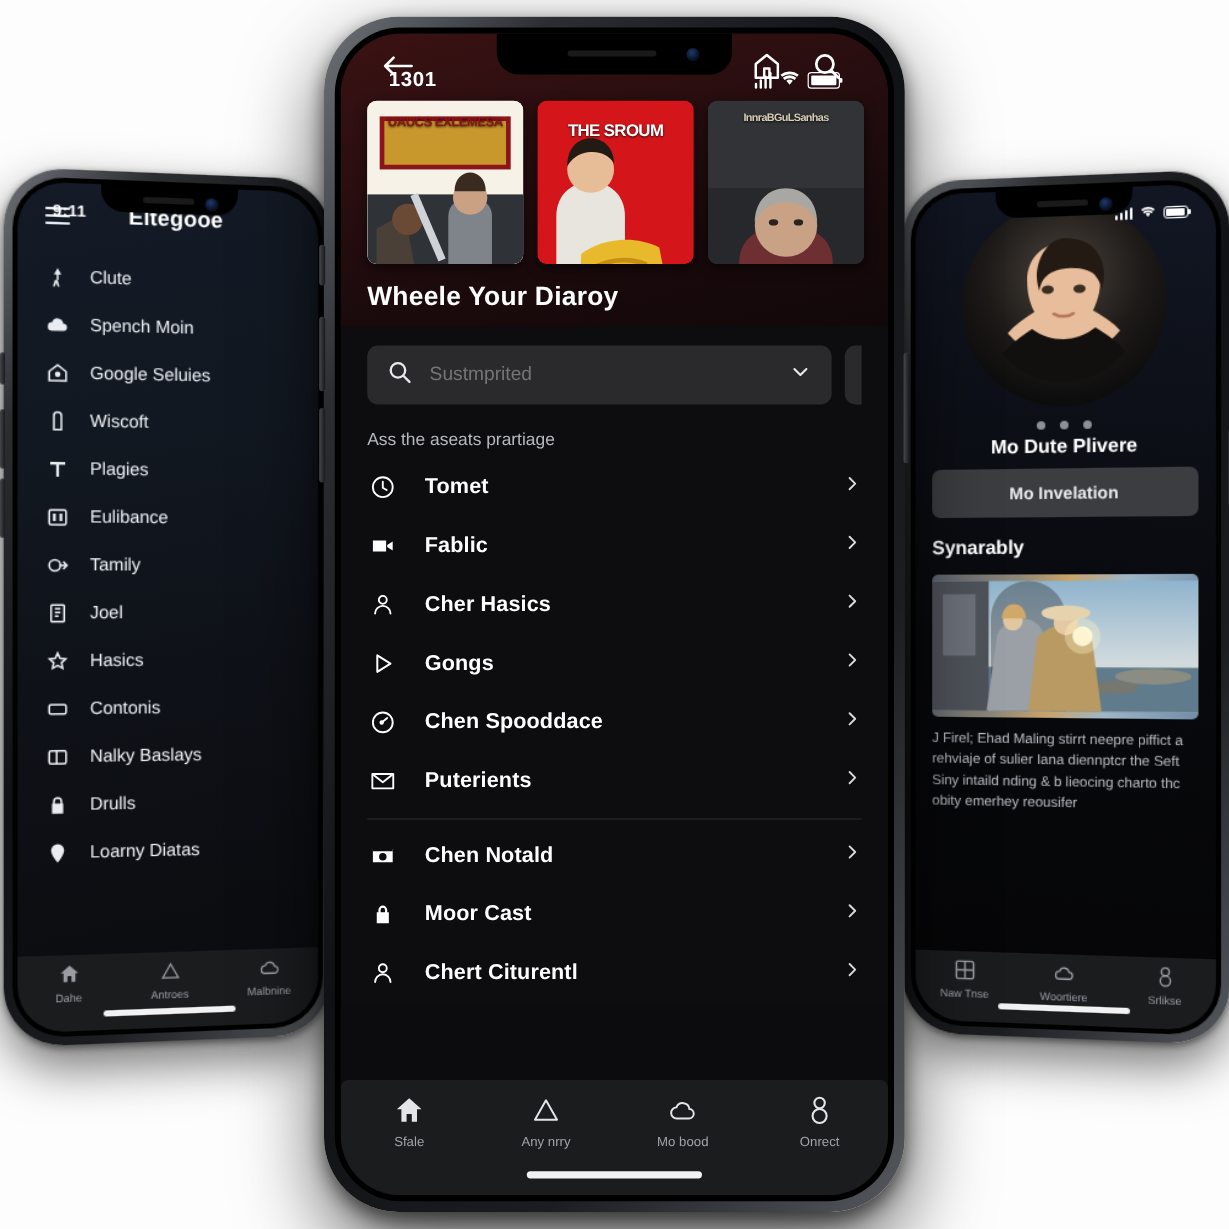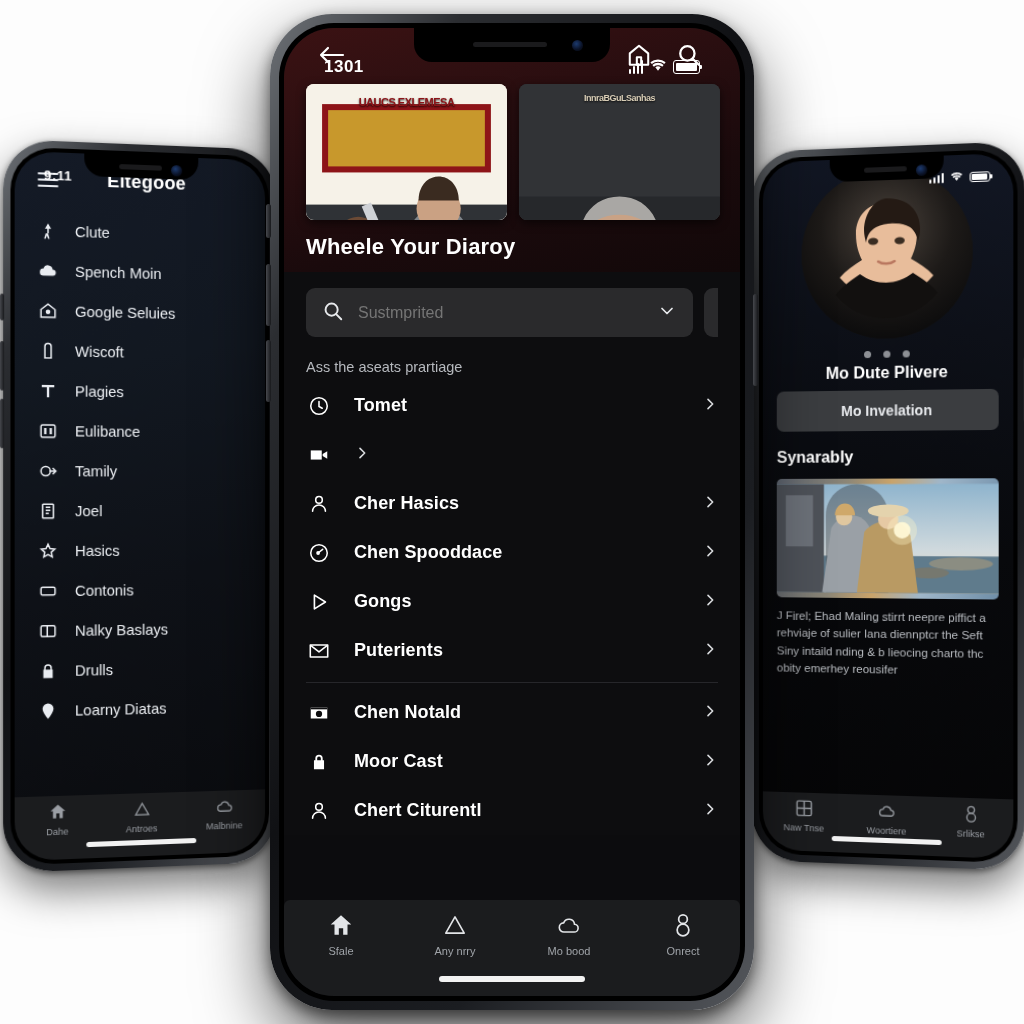--- a/index.html
+++ b/index.html
@@ -573,20 +573,31 @@
                 <path d="M6 136V82l18-10 12 64z" fill="#4a4038"></path>
                 <circle cx="26" cy="76" r="10" fill="#6b4a35"></circle>
                 <path d="M52 136V74c0-8 7-12 14-12s14 4 14 12v62z" fill="#7e848a"></path>
                 <circle cx="66" cy="62" r="11" fill="#caa183"></circle>
                 <path d="M56 58c0-8 5-12 10-12s10 4 10 12z" fill="#3a2b20"></path>
                 <path d="M30 60l18 42" stroke="#cfd2d6" stroke-width="5"></path>
               </svg>
               <div class="art-txt" style="top:13px;font-size:11px;color:#8d1418">UAUCS EXLEMESA</div>
             </div>
 
+            <div class="c-poster" style="background:#d4161a">
+              <svg class="art" viewBox="0 0 100 136" preserveAspectRatio="none">
+                <rect width="100" height="136" fill="#d4161a"></rect>
+                <path d="M12 136V74c0-14 10-22 22-22s22 8 22 22v62z" fill="#e8e5de"></path>
+                <circle cx="34" cy="44" r="15" fill="#e6bd96"></circle>
+                <path d="M19 42c0-12 7-18 15-18s15 6 15 16c-4-6-10-8-17-7-6 1-10 4-13 9z" fill="#241a14"></path>
+                <path d="M28 98c14-10 34-12 50-4l8 42H26z" fill="#e8b92b"></path>
+                <path d="M34 108c10-6 24-8 36-3" stroke="#c58f16" stroke-width="3" fill="none"></path>
+              </svg>
+              <div class="art-txt" style="top:18px;font-size:14px;color:#fff">THE SROUM</div>
+            </div>
 
 
             <div class="c-poster" style="background:#2f3134">
               <svg class="art" viewBox="0 0 100 136" preserveAspectRatio="none">
                 <rect width="100" height="136" fill="#313336"></rect>
                 <rect y="56" width="100" height="80" fill="#26282b"></rect>
                 <path d="M20 136V104c0-16 13-24 30-24s30 8 30 24v32z" fill="#6e2f33"></path>
                 <circle cx="50" cy="80" r="20" fill="#c9a285"></circle>
                 <path d="M30 78c0-14 9-22 20-22s20 8 20 22c-4-9-11-13-20-13s-16 4-20 13z" fill="#a9a7a4"></path>
                 <ellipse cx="42" cy="78" rx="3" ry="2" fill="#2a2320"></ellipse>
@@ -636,33 +647,46 @@
                   </svg></span>
             </div>
 
             <div class="c-row">
               <span class="c-ico">
                   <svg viewBox="0 0 24 24" fill="currentColor">
                     <path d="M3 7h12v10H3z"></path>
                     <path d="M16 11l5-3v8l-5-3z"></path>
                   </svg>
                 </span>
+              <span class="c-label">Fablic</span>
               <span class="c-chev"><svg width="16" height="16" viewBox="0 0 24 24" fill="none" stroke="currentColor" stroke-width="2.4" stroke-linecap="round" stroke-linejoin="round">
                     <path d="M9 5l7 7-7 7"></path>
                   </svg></span>
             </div>
 
             <div class="c-row">
               <span class="c-ico">
                   <svg viewBox="0 0 24 24" fill="none" stroke="currentColor" stroke-width="1.7">
                     <circle cx="12" cy="7.5" r="3.6"></circle>
                     <path d="M5 20a7 7 0 0114 0" stroke-linecap="round"></path>
                   </svg>
                 </span>
               <span class="c-label">Cher Hasics</span>
+              <span class="c-chev"><svg width="16" height="16" viewBox="0 0 24 24" fill="none" stroke="currentColor" stroke-width="2.4" stroke-linecap="round" stroke-linejoin="round">
+                    <path d="M9 5l7 7-7 7"></path>
+                  </svg></span>
+            </div>
+
+            <div class="c-row">
+              <span class="c-ico">
+                  <svg viewBox="0 0 24 24" fill="none" stroke="currentColor" stroke-width="1.8" stroke-linejoin="round">
+                    <path d="M7 4.5l12 7.5-12 7.5z"></path>
+                  </svg>
+                </span>
+              <span class="c-label">Gongs</span>
               <span class="c-chev"><svg width="16" height="16" viewBox="0 0 24 24" fill="none" stroke="currentColor" stroke-width="2.4" stroke-linecap="round" stroke-linejoin="round">
                     <path d="M9 5l7 7-7 7"></path>
                   </svg></span>
             </div>
 
             <div class="c-row">
               <span class="c-ico">
                   <svg viewBox="0 0 24 24" fill="none" stroke="currentColor" stroke-width="1.7">
                     <circle cx="12" cy="12" r="9"></circle>
                     <path d="M16 8l-5 4" stroke-linecap="round"></path>
@@ -670,32 +694,20 @@
                   </svg>
                 </span>
               <span class="c-label">Chen Spooddace</span>
               <span class="c-chev"><svg width="16" height="16" viewBox="0 0 24 24" fill="none" stroke="currentColor" stroke-width="2.4" stroke-linecap="round" stroke-linejoin="round">
                     <path d="M9 5l7 7-7 7"></path>
                   </svg></span>
             </div>
 
             <div class="c-row">
               <span class="c-ico">
-                  <svg viewBox="0 0 24 24" fill="none" stroke="currentColor" stroke-width="1.8" stroke-linejoin="round">
-                    <path d="M7 4.5l12 7.5-12 7.5z"></path>
-                  </svg>
-                </span>
-              <span class="c-label">Gongs</span>
-              <span class="c-chev"><svg width="16" height="16" viewBox="0 0 24 24" fill="none" stroke="currentColor" stroke-width="2.4" stroke-linecap="round" stroke-linejoin="round">
-                    <path d="M9 5l7 7-7 7"></path>
-                  </svg></span>
-            </div>
-
-            <div class="c-row">
-              <span class="c-ico">
                   <svg viewBox="0 0 24 24" fill="none" stroke="currentColor" stroke-width="1.7" stroke-linejoin="round">
                     <rect x="2.5" y="5.5" width="19" height="13"></rect>
                     <path d="M2.5 5.5L12 13l9.5-7.5"></path>
                   </svg>
                 </span>
               <span class="c-label">Puterients</span>
               <span class="c-chev"><svg width="16" height="16" viewBox="0 0 24 24" fill="none" stroke="currentColor" stroke-width="2.4" stroke-linecap="round" stroke-linejoin="round">
                     <path d="M9 5l7 7-7 7"></path>
                   </svg></span>
             </div>

